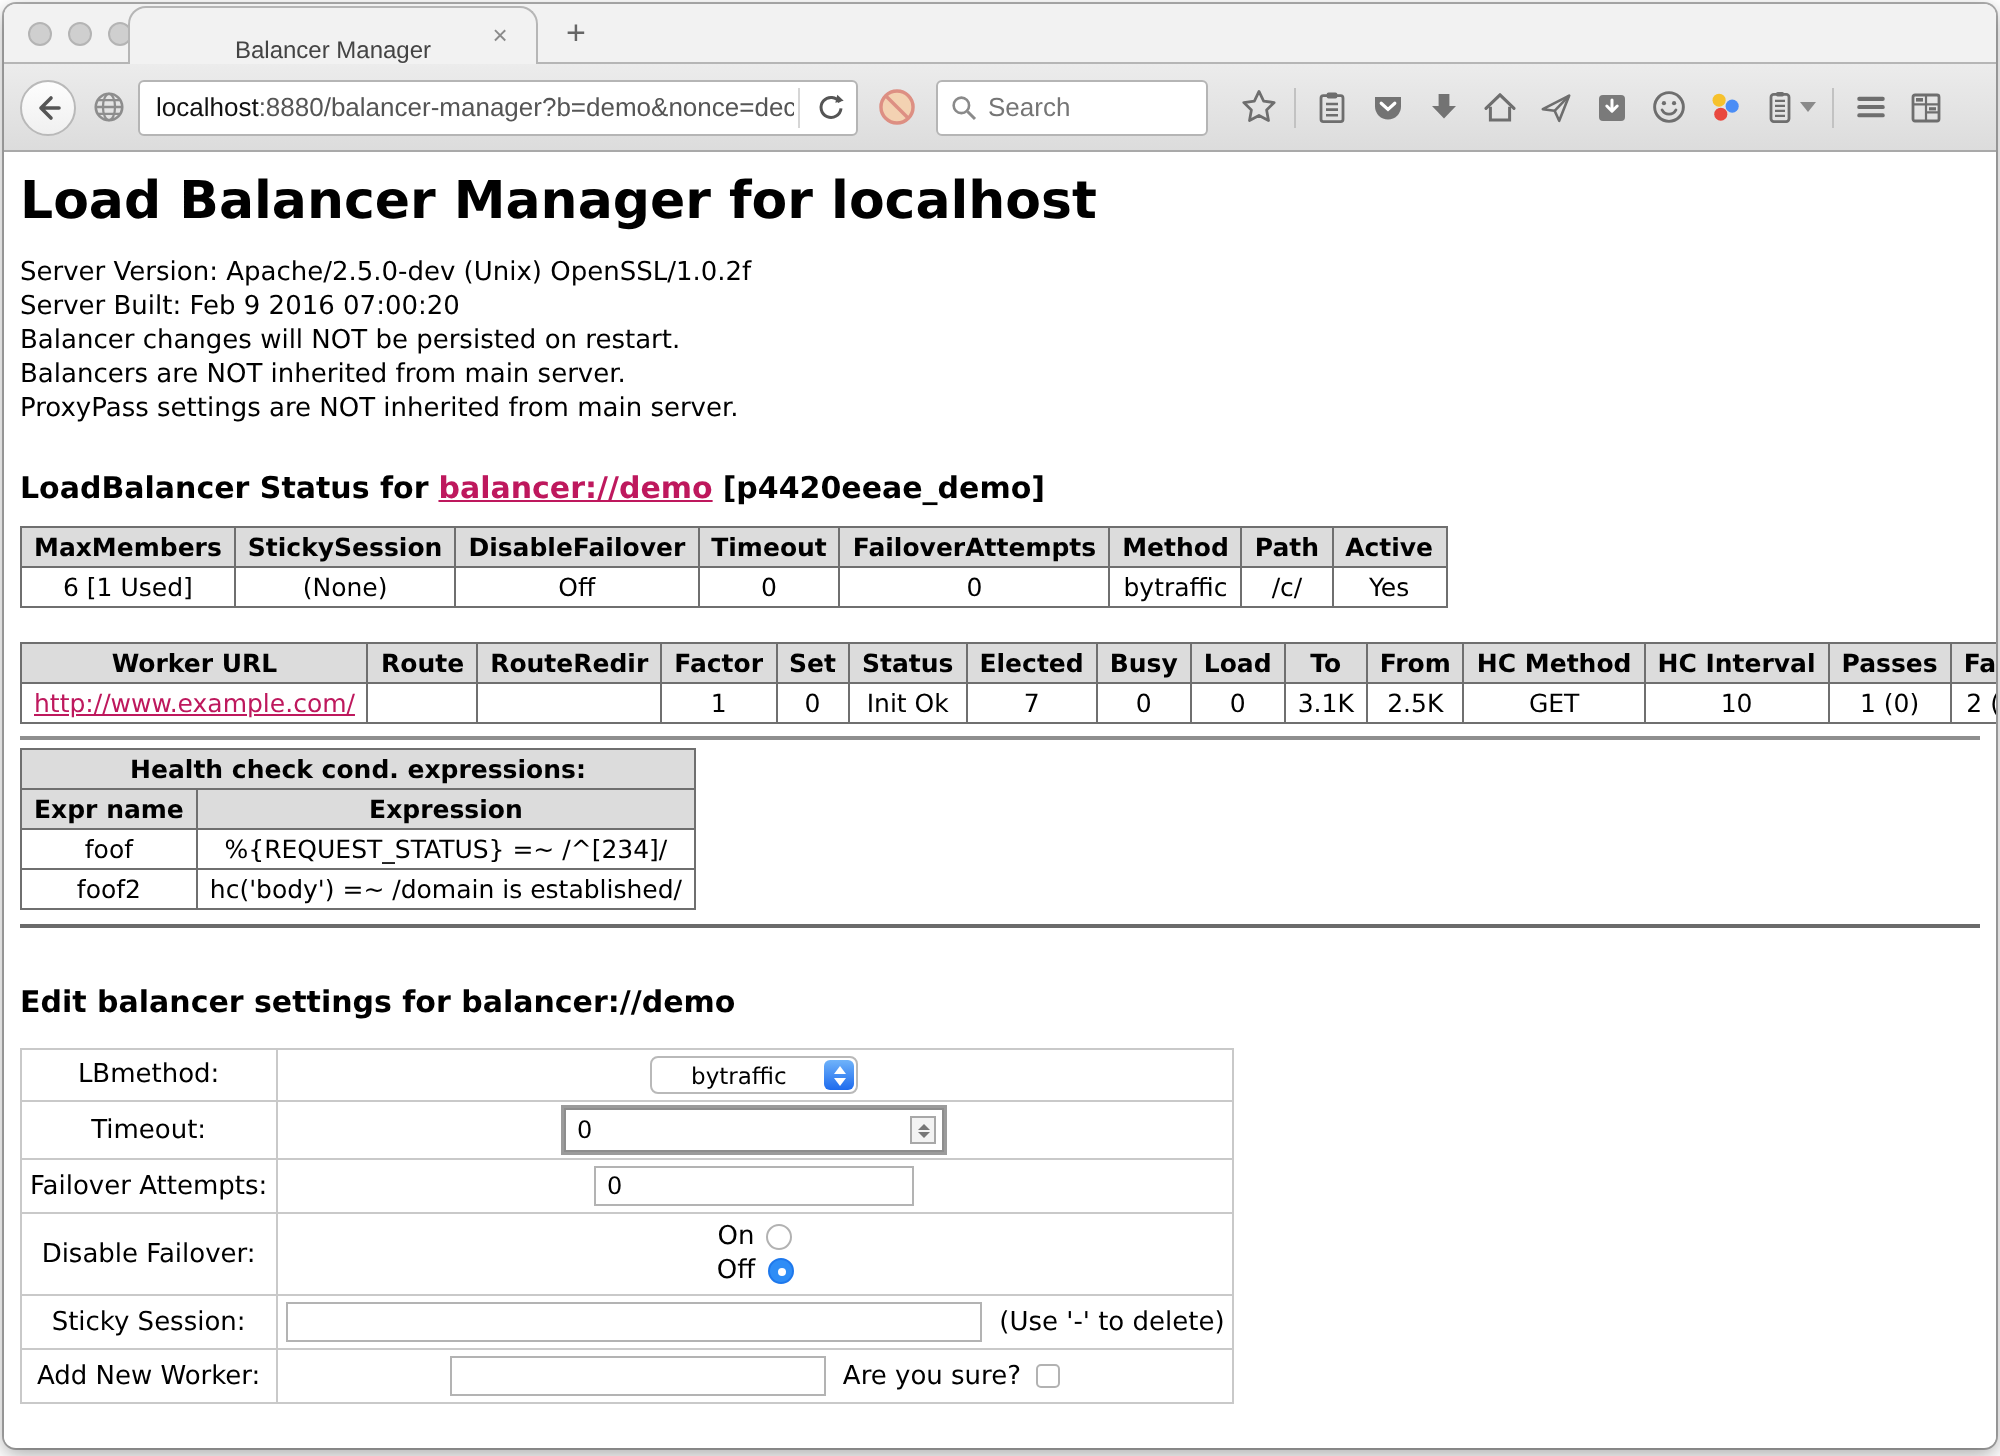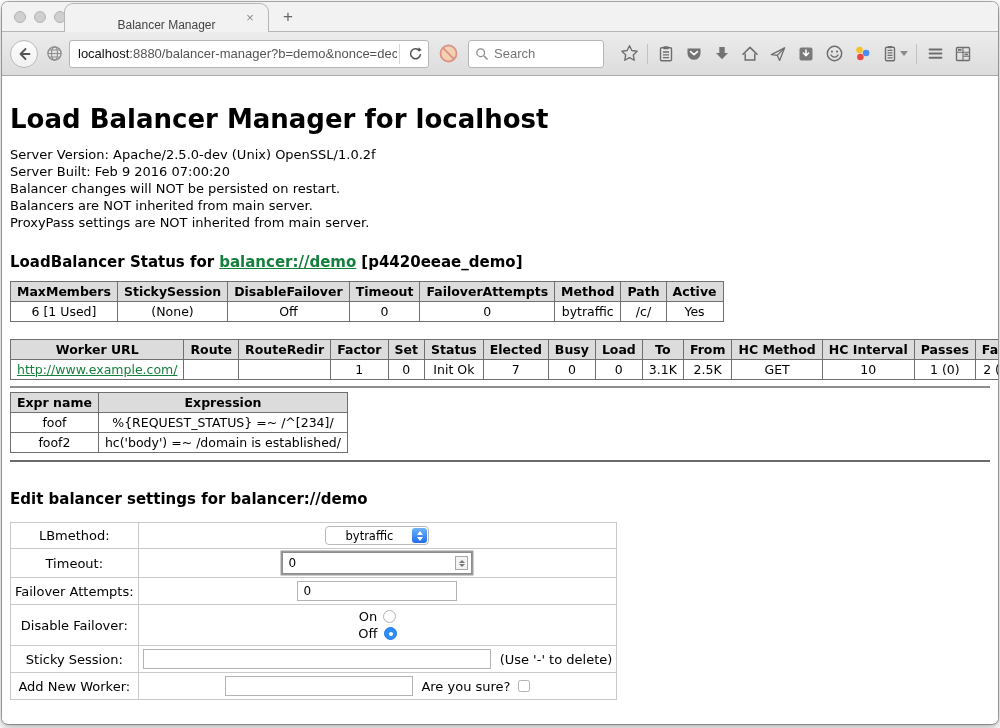--- a/index.html
+++ b/index.html
@@ -43,24 +43,24 @@
                        font-family:"Liberation Sans",sans-serif; background:transparent; }
   .iconrow { display:flex; align-items:center; margin-left:12px; gap:2px; }
   .ibtn { width:26px; height:26px; display:flex; align-items:center; justify-content:center; border-radius:3px; }
   .vsep { width:1px; height:20px; background:#c2c2c2; margin:0 3px; }
   .caret-down { width:0; height:0; border-left:4px solid transparent; border-right:4px solid transparent;
                 border-top:5px solid #8a8a8a; margin-left:1px; }
 
   
   .content { background:#fff; height:647px; padding:0 8px; overflow:hidden; color:#000;
              font-family:"DejaVu Sans", sans-serif; }
-  h1.pagetitle { font-size:26px; font-weight:bold; padding-top:28px; margin-bottom:12px; }
+  h1.pagetitle { font-size:26px; font-weight:bold; padding-top:10px; margin-bottom:12px; }
   .info { font-size:13px; line-height:17px; margin-top:10px; }
   .sect-head { font-size:15px; font-weight:bold; margin-top:22px; }
-  .sect-head a, .worker-link { color:#15803d; text-decoration:underline; }
+  .sect-head a, .worker-link { color:#be185d; text-decoration:underline; }
   .sp { margin-right:5px; }
 
   table.t { border-collapse:collapse; font-size:12.5px; }
   table.t th, table.t td { border:1px solid #6f6f6f; padding:2px 6px; text-align:center; white-space:nowrap; }
   table.t th { background:#dcdcdc; }
   .mt1 { margin-top:10px; } .mt2 { margin-top:17px; } .mt3 { margin-top:4px; }
   td.left { text-align:left; }
 
   hr.thin { border:none; border-top:2px solid #8f8f8f; margin:6px 0 4px; }
   hr.dark { border:none; border-top:2px solid #6b6b6b; margin:7px 0 4px; }
@@ -327,20 +327,23 @@
         <td>2 (0)</td>
 
       </tr>
     </tbody>
       </table>
 
     <hr class="thin">
 
     <table class="t mt3">
       <tbody>
+          <tr>
+        <th colspan="2">Health check cond. expressions:</th>
+      </tr>
       <tr>
         <th style="width:82px">Expr name</th>
         <th style="width:228px">Expression</th>
       </tr>
       <tr>
         <td>foof</td>
         <td class="left">%{REQUEST_STATUS} =~ /^[234]/</td>
       </tr>
       <tr>
         <td>foof2</td>

